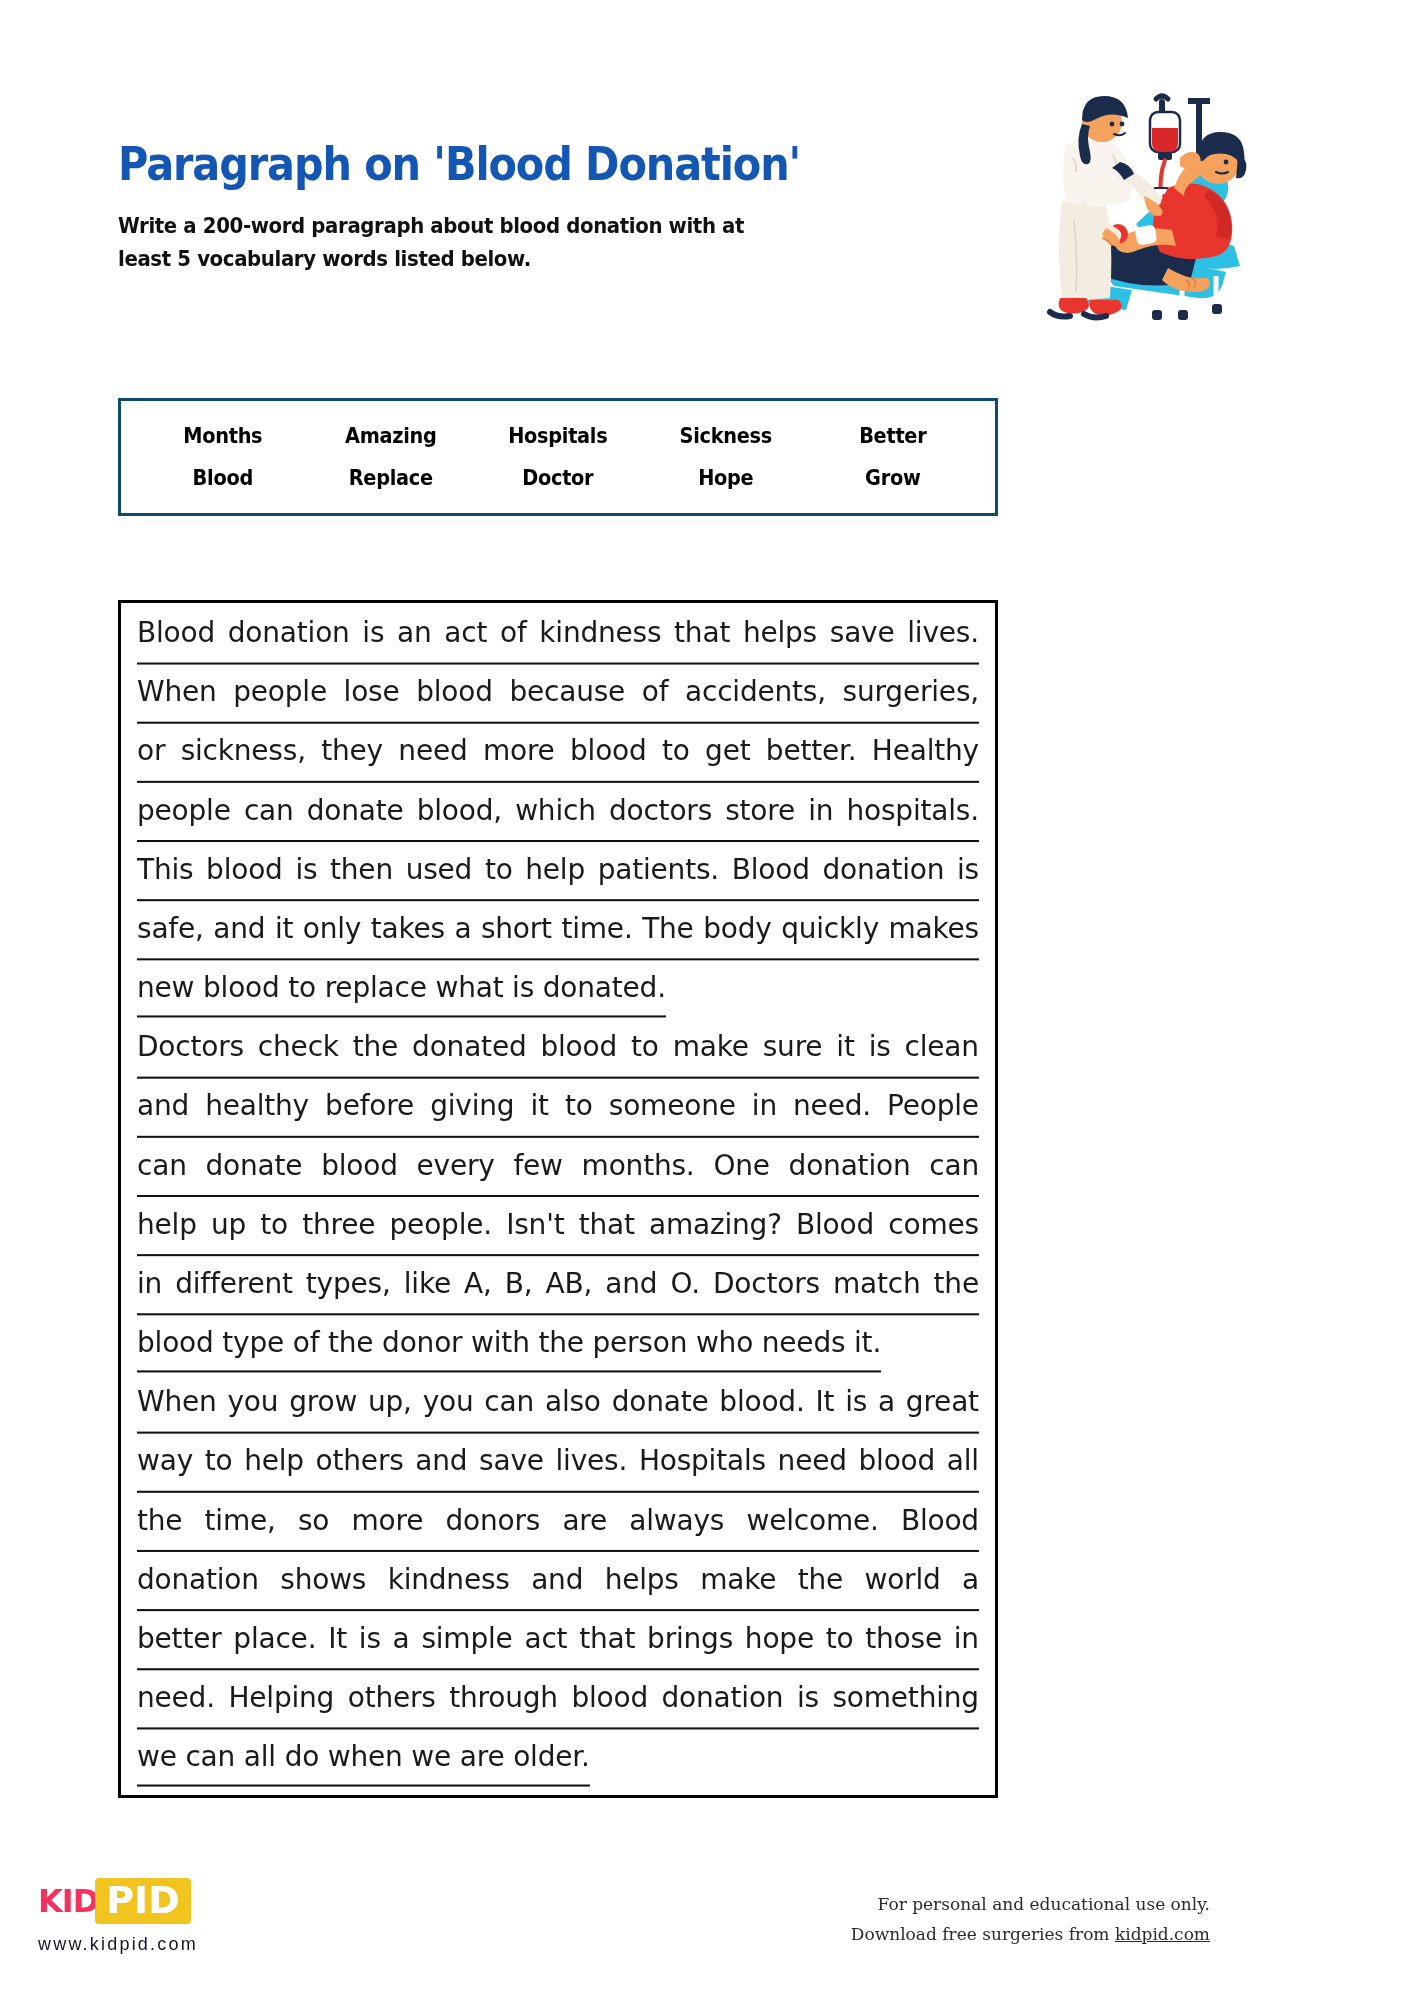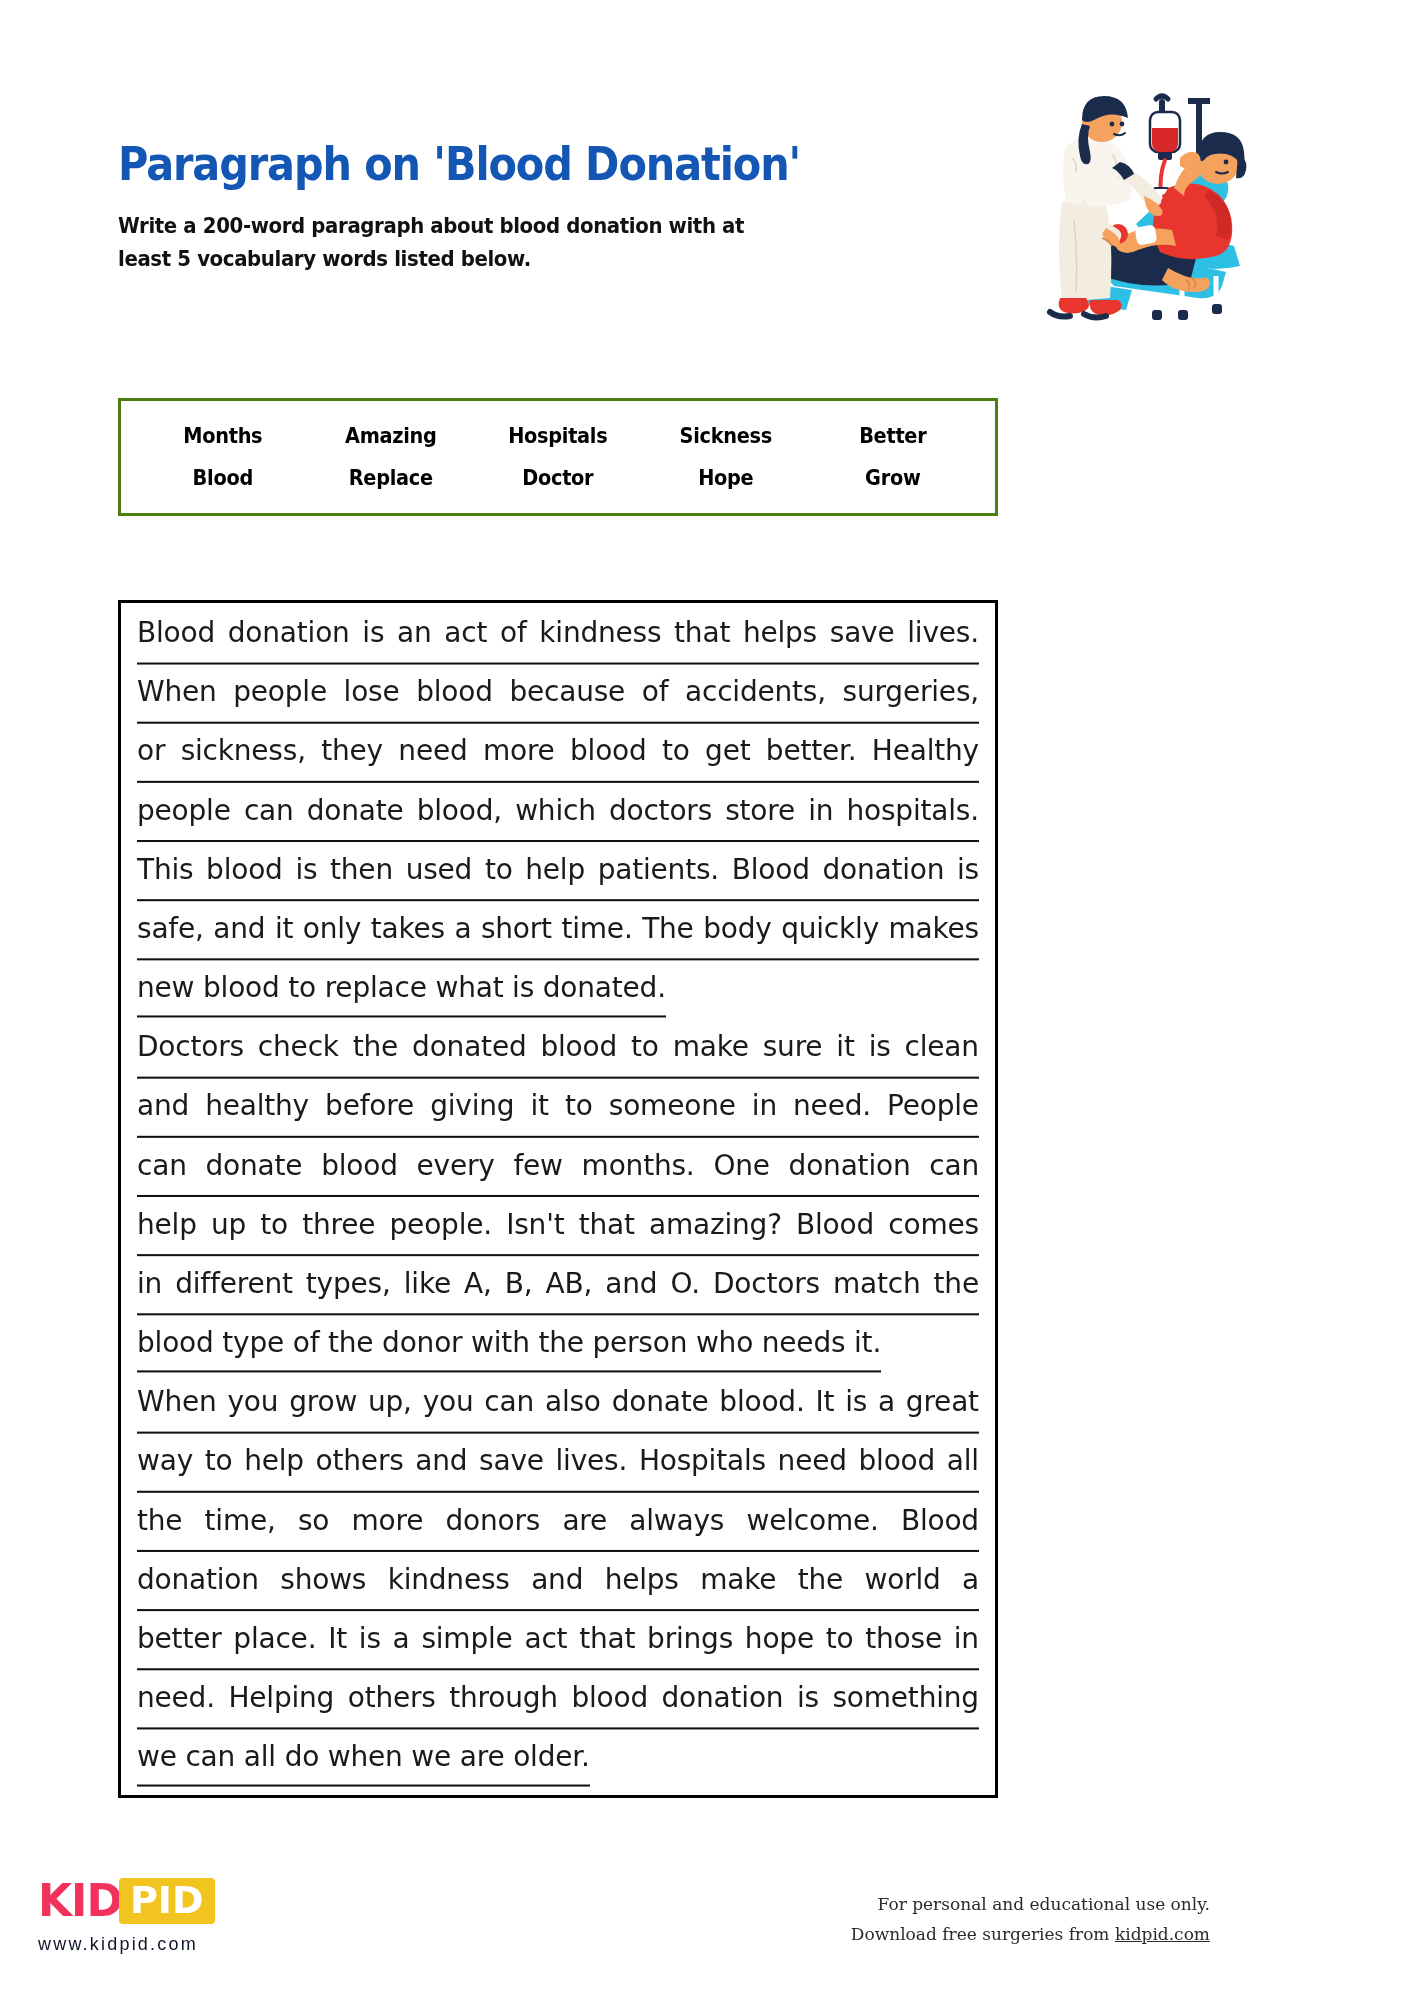--- a/index.html
+++ b/index.html
@@ -62,21 +62,21 @@
   }
   .illustration svg { display: block; width: 100%; height: 100%; }
 
   
   .wordbox {
     position: absolute;
     left: 118px;
     top: 398px;
     width: 880px;
     height: 118px;
-    border: 3px solid #4d7c0f;
+    border: 3px solid #0c4a6e;
     display: flex;
     flex-direction: column;
     justify-content: center;
   }
 
   .word-row {
     display: flex;
     width: 100%;
     padding: 0 18px;
   }
@@ -150,21 +150,21 @@
     width: 340px;
   }
 
   .logo-row {
     display: flex;
     align-items: center;
   }
 
   .logo-kid {
     font-family: "DejaVu Sans", sans-serif;
-    font-size: 44px;
+    font-size: 32px;
     font-weight: bold;
     color: #f2325c;
     letter-spacing: -1px;
     line-height: 1;
   }
 
   .logo-pid {
     font-family: "DejaVu Sans", sans-serif;
     font-size: 38px;
     font-weight: bold;

